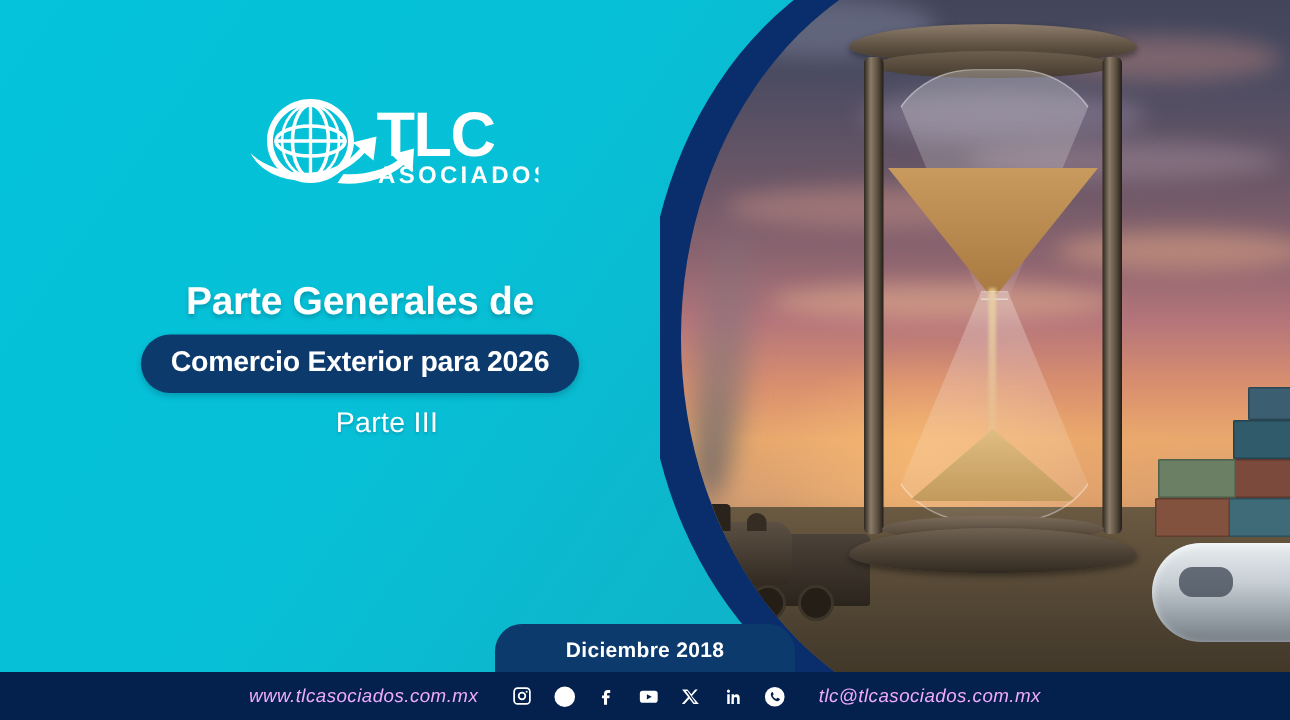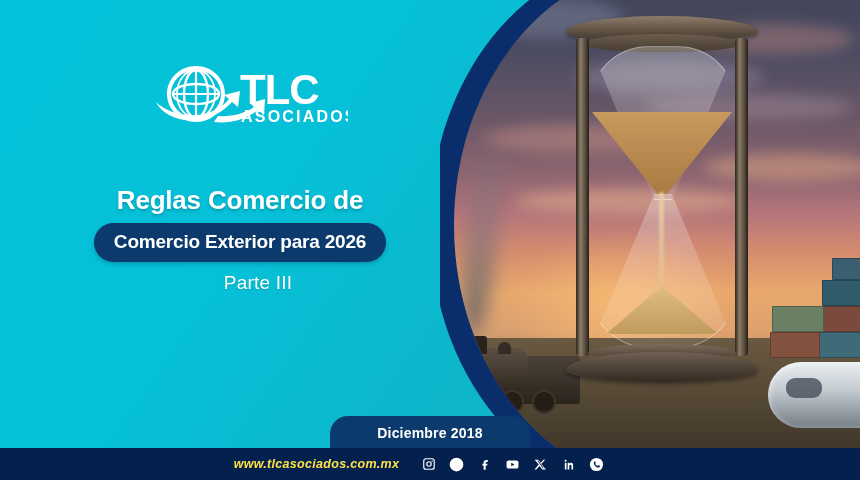--- a/index.html
+++ b/index.html
@@ -272,21 +272,21 @@
     top: 176px;
     width: 5px;
     height: 120px;
     background: linear-gradient(180deg, rgba(224,189,130,0.95), rgba(224,189,130,0.35));
     filter: blur(1px);
   }
 
   
   .logo {
     position: absolute;
-    left: 152px;
+    left: 163px;
     top: 58px;
     width: 196px;
     height: 82px;
   }
   .logo svg { display: block; }
 
   .title-block {
     position: absolute;
     left: 0;
     top: 186px;
@@ -349,24 +349,24 @@
     left: 0; right: 0; bottom: 0;
     height: 32px;
     background: #04204d;
     display: flex;
     align-items: center;
     justify-content: center;
     gap: 0;
     z-index: 7;
   }
   .footer-text {
-    color: #fde047;
+    color: #f0abfc;
     font-size: 12.5px;
     font-style: italic;
-    font-weight: bold;
+    font-weight: normal;
     letter-spacing: 0.3px;
   }
   .socials {
     display: flex;
     align-items: center;
     gap: 13px;
     margin: 0 22px;
   }
   .soc {
     width: 15px;
@@ -453,21 +453,21 @@
         <path d="M62 82c14 2 32-2 44-12l6 5 1-16-15 4 4 4c-10 7-24 10-36 9z" transform="translate(0,-18)"></path>
       </g>
       <g fill="#ffffff">
         <text x="88" y="46" font-family="'Liberation Sans', sans-serif" font-size="42" font-weight="bold" letter-spacing="-1">TLC</text>
         <text x="89" y="64" font-family="'Liberation Sans', sans-serif" font-size="16" font-weight="bold" letter-spacing="2.2">ASOCIADOS</text>
       </g>
     </svg>
   </div>
 
   <div class="title-block">
-    <div class="title-line1">Reglas Comercio de</div>
+    <div class="title-line1">Parte Generales de</div>
     <div class="title-pill">Comercio Exterior para 2026</div>
     <div class="title-sub">Parte III</div>
   </div>
 
   <div class="date-tab">Diciembre 2018</div>
 
   <div class="footer">
     <span class="footer-text">www.tlcasociados.com.mx</span>
 
     <span class="socials">
@@ -503,15 +503,16 @@
           </svg>
       </span>
       <span class="soc">
         <svg width="15" height="15" viewBox="0 0 24 24">
             <circle cx="12" cy="12" r="10.5"></circle>
             <path d="M9.2 6.8c.3 0 .5.1.7.5l.8 1.8c.1.3.1.5-.1.8l-.6.7c-.2.2-.2.4-.1.6a7 7 0 0 0 3.3 3c.3.1.5.1.7-.1l.7-.8c.2-.2.4-.3.7-.2l1.9.9c.3.2.4.4.3.7-.2 1.1-1.3 2-2.5 2-3.5 0-7.2-3.9-7.2-7.3 0-1.3.9-2.3 1.7-2.6z" fill="#04204d"></path>
           </svg>
       </span>
     </span>
 
+    <span class="footer-text">tlc@tlcasociados.com.mx</span>
   </div>
 
 </div>
 
 </body></html>

